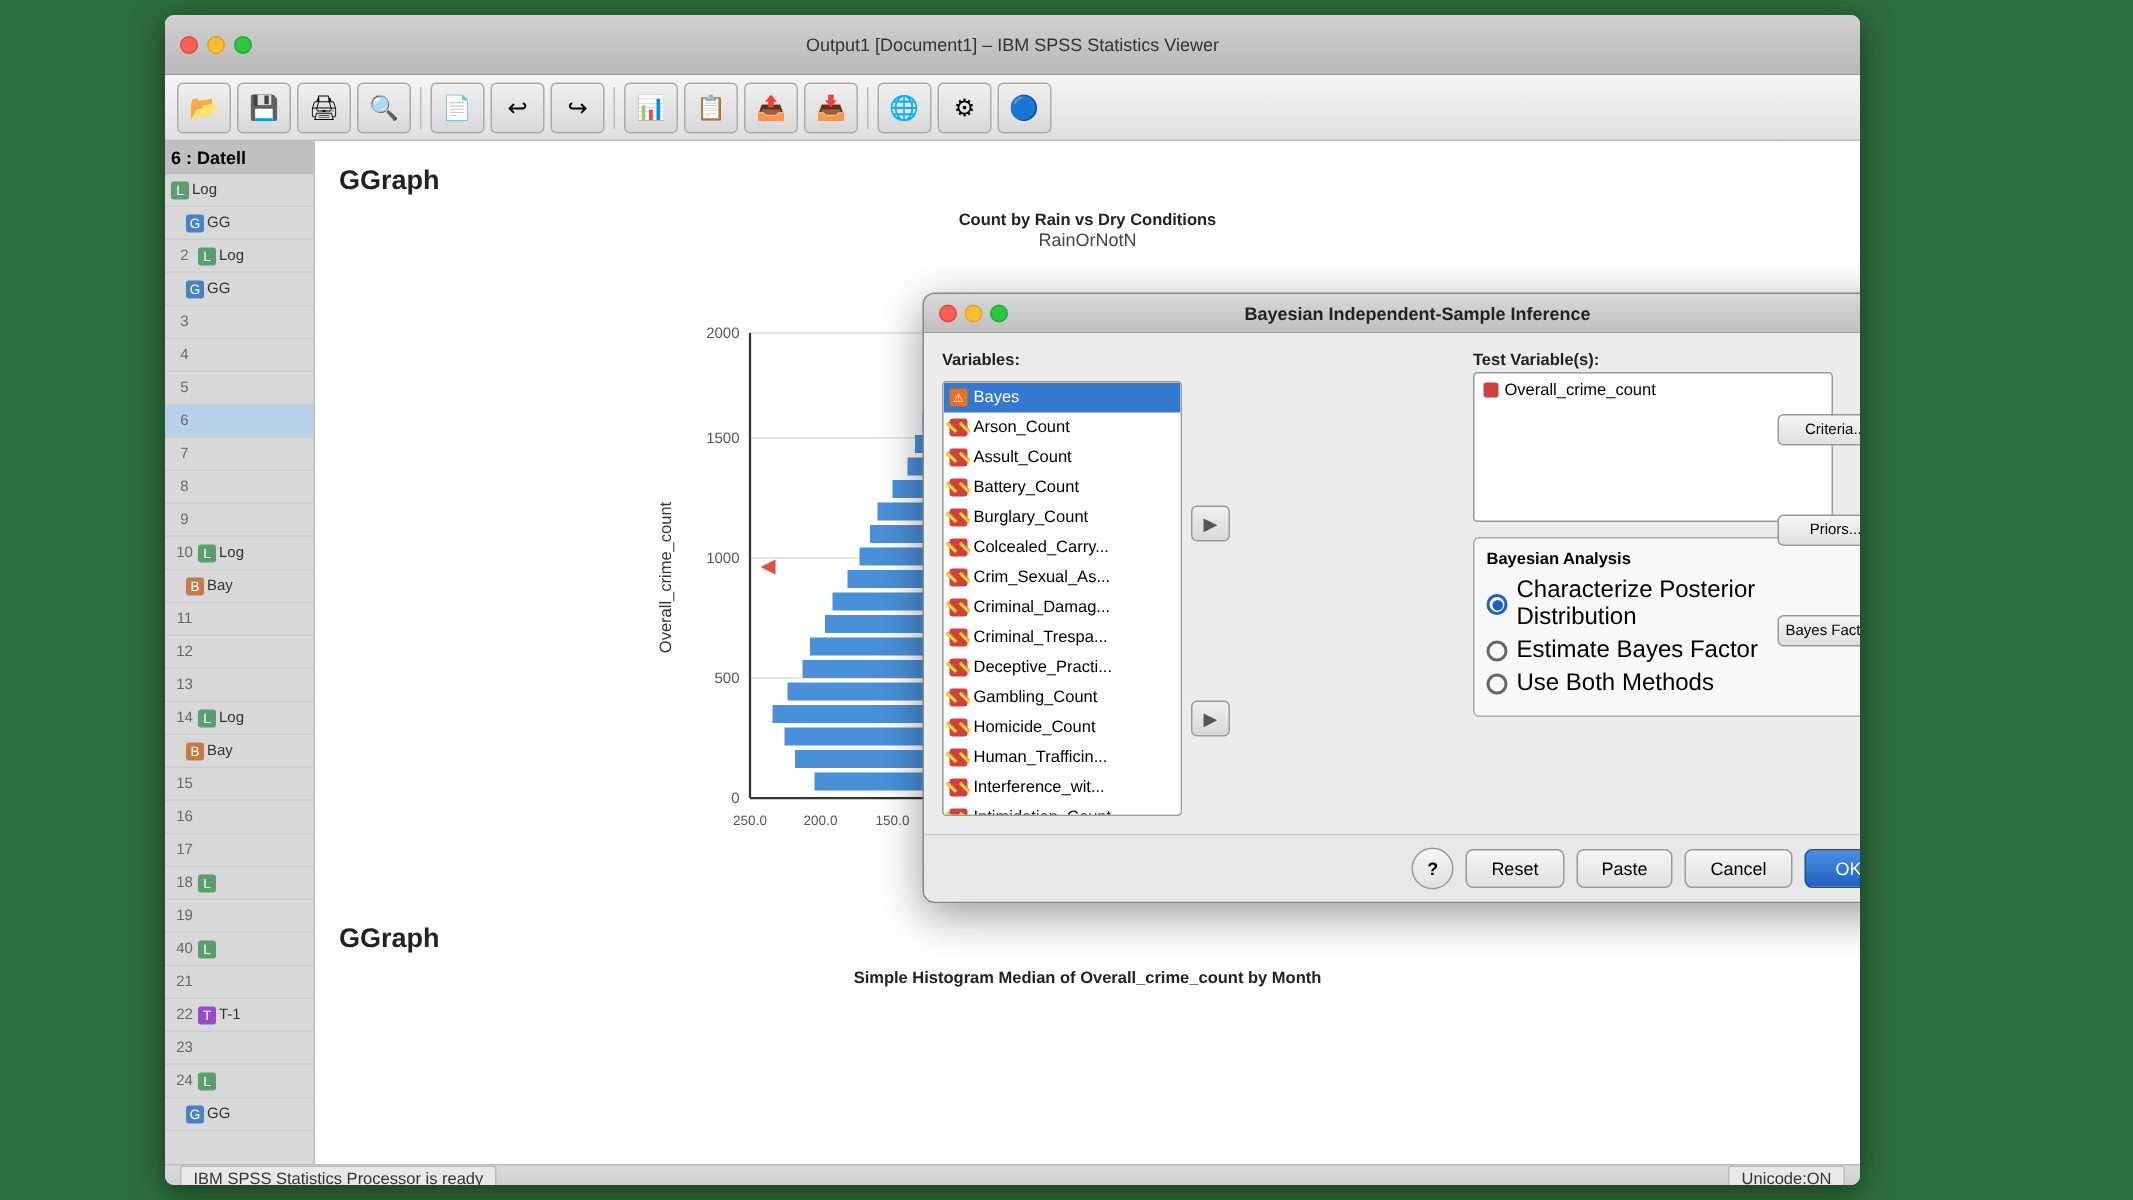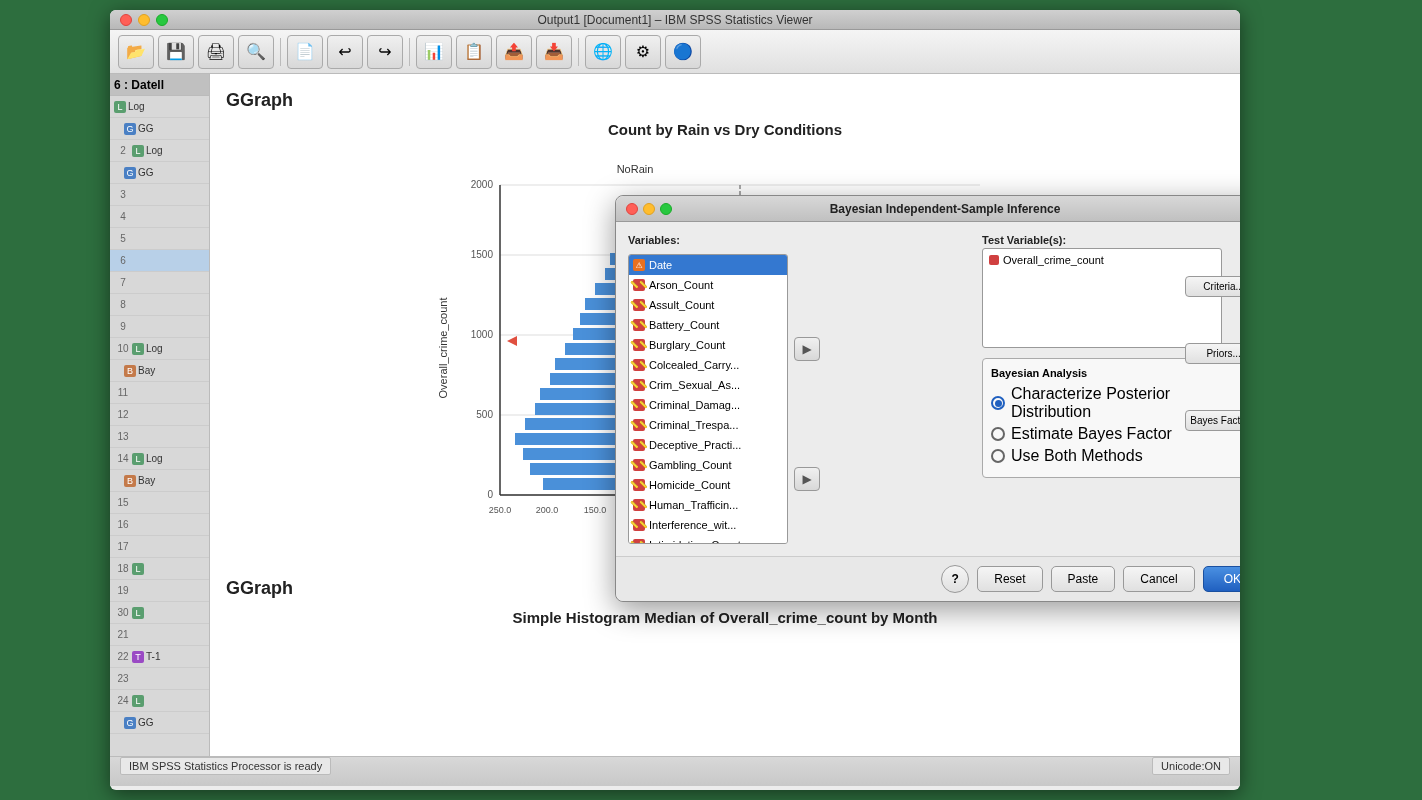--- a/index.html
+++ b/index.html
@@ -21,21 +21,21 @@
       width: 1130px;
       height: 780px;
       background: #ececec;
       border-radius: 6px;
       box-shadow: 0 4px 20px rgba(0,0,0,0.5);
       overflow: hidden;
     }
 
     .title-bar {
       background: linear-gradient(to bottom, #d0d0d0, #b8b8b8);
-      height: 20px;
+      height: 40px;
       display: flex;
       align-items: center;
       padding: 0 10px;
       border-bottom: 1px solid #999;
       position: relative;
     }
     .traffic-lights { display: flex; gap: 6px; }
     .traffic-light {
       width: 12px; height: 12px; border-radius: 50%;
     }
@@ -90,21 +90,21 @@
       margin-bottom: 20px;
     }
     .ggraph-title {
       font-size: 18px;
       font-weight: bold;
       color: #222;
       margin-bottom: 10px;
     }
     .chart-title {
       text-align: center;
-      font-size: 15px;
+      font-size: 11px;
       font-weight: bold;
       color: #222;
     }
     .chart-subtitle {
       text-align: center;
       font-size: 12px;
       color: #444;
       margin-bottom: 8px;
     }
 
@@ -534,21 +534,21 @@
           <span class="sidebar-num">17</span>
         </div>
       <div class="sidebar-row">
         <span class="sidebar-num">18</span>
         <span class="small-icon icon-log">L</span>
       </div>
       <div class="sidebar-row">
           <span class="sidebar-num">19</span>
         </div>
       <div class="sidebar-row">
-        <span class="sidebar-num">30</span>
+        <span class="sidebar-num">40</span>
         <span class="small-icon icon-log">L</span>
       </div>
       <div class="sidebar-row">
           <span class="sidebar-num">21</span>
         </div>
       <div class="sidebar-row">
         <span class="sidebar-num">22</span>
         <span class="small-icon icon-t">T</span>
         <span class="sidebar-label">T-1</span>
       </div>
@@ -563,20 +563,21 @@
         <span class="small-icon icon-gg">G</span>
         <span class="sidebar-label">GG</span>
       </div>
     </div>
 
     <div class="content-area">
 
       <div class="ggraph-section">
         <div class="ggraph-title">GGraph</div>
         <div class="chart-title">Count by Rain vs Dry Conditions</div>
+        <div class="chart-subtitle">RainOrNotN</div>
 
         <div class="chart-container">
           <svg class="chart-svg" viewBox="0 0 580 400">
 
             <text x="12" y="200" transform="rotate(-90, 12, 200)" text-anchor="middle" font-size="11" fill="#333">Overall_crime_count</text>
 
             <text x="58" y="40" text-anchor="end" font-size="10" fill="#555">2000</text>
             <text x="58" y="110" text-anchor="end" font-size="10" fill="#555">1500</text>
             <text x="58" y="190" text-anchor="end" font-size="10" fill="#555">1000</text>
             <text x="58" y="270" text-anchor="end" font-size="10" fill="#555">500</text>
@@ -672,21 +673,21 @@
       </div>
 
       <div class="dialog-body">
 
         <div class="dialog-left">
           <div class="dlg-label">Variables:</div>
           <div style="display:flex; gap:6px;">
             <div class="variables-list">
               <div class="var-item selected">
                 <span class="var-icon" style="background:#e87020;"></span>
-                <span>Date</span>
+                <span>Bayes</span>
               </div>
               <div class="var-item">
                 <span class="var-icon scale" style="background:#d04040; font-size:7px; color:white;">📏</span>
                 <span>Arson_Count</span>
               </div>
               <div class="var-item">
                 <span class="var-icon scale" style="background:#d04040; font-size:7px; color:white;">📏</span>
                 <span>Assult_Count</span>
               </div>
               <div class="var-item">

